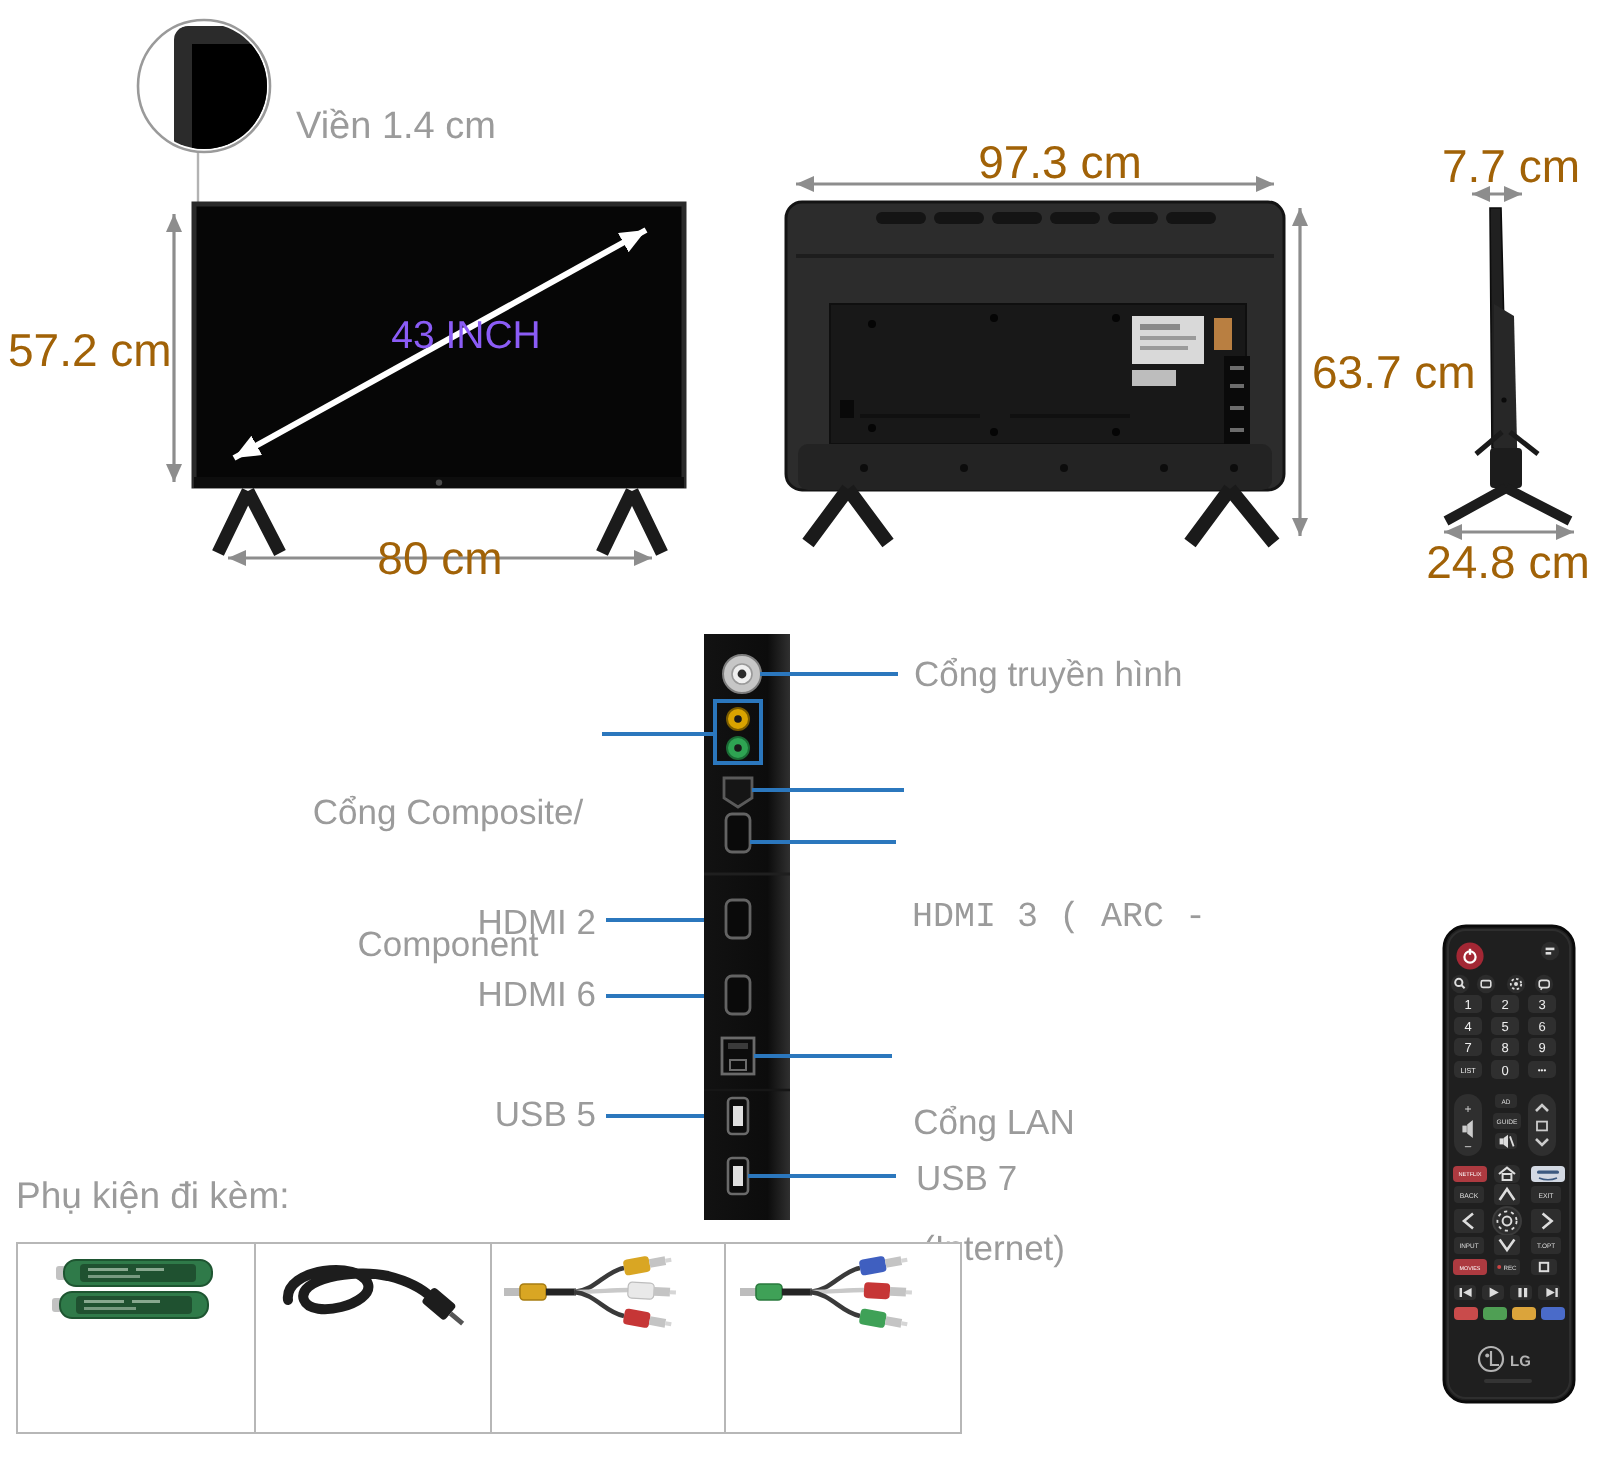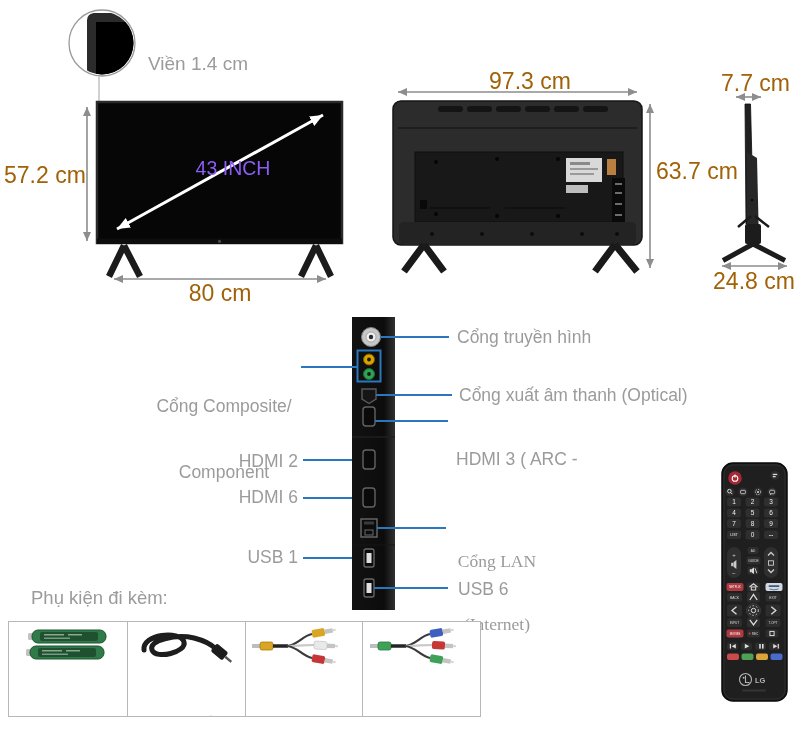--- a/index.html
+++ b/index.html
@@ -4,21 +4,21 @@
 <style>
   html,body{margin:0;padding:0;background:#fff;}
   body{font-family:"Liberation Sans","DejaVu Sans",sans-serif;}
   #stage{position:relative;width:800px;height:735px;background:#fff;overflow:hidden;}
   #art{position:absolute;left:0;top:0;}
   .lbl{position:absolute;color:#9b9b9b;font-size:17.5px;line-height:20px;white-space:pre;}
   .dim{position:absolute;color:#a16207;font-size:23px;line-height:20px;white-space:pre;}
   .ctr{text-align:center;}
   .rgt{text-align:right;}
   #diag-label{position:absolute;color:#8b5cf6;font-size:19.5px;line-height:22px;text-align:center;}
-  #acc-heading{position:absolute;left:8px;top:587px;color:#9b9b9b;font-size:18.5px;margin-left:23px;}
+  #acc-heading{position:absolute;left:8px;top:587px;color:#9b9b9b;font-size:18.5px;}
   #acc-table{position:absolute;left:8px;top:621px;width:473px;height:96px;border:1px solid #b7b7b7;
              display:grid;grid-template-columns:1fr 1fr 1fr 1fr;box-sizing:border-box;background:#fff;}
   .acc-cell{border-left:1px solid #b7b7b7;display:flex;flex-direction:column;align-items:center;padding-top:2px;overflow:hidden;}
   .acc-cell.first{border-left:none;}
   .acc-img{height:52px;display:flex;align-items:center;justify-content:center;}
   .acc-lbl{font-size:18px;line-height:20px;color:#9b9b9b;text-align:center;white-space:pre;}
 </style>
 </head>
 <body>
 
@@ -310,44 +310,43 @@
       <circle cx="21.6" cy="214.8" r="1" fill="#b3b3b3"></circle>
       <path d="M23.5,212.5 L23.5,219.5 L27.5,219.5" fill="none" stroke="#b3b3b3" stroke-width="1.1"></path>
       <text x="33" y="220" font-size="7.5" font-weight="bold" fill="#b3b3b3">LG</text>
       <rect x="20" y="226.5" width="24" height="2" rx="1" fill="#343434"></rect>
     </g>
   </g>
 </svg>
 
 <div class="lbl" style="left:148px;top:40px;font-size:19px;margin-top:14px;">Viền 1.4 cm</div>
 <div class="dim rgt" style="left:4px;top:165px;width:79px;">57.2 cm</div>
-<div class="dim ctr" style="left:168px;top:283px;width:104px;">80 cm</div>
+<div class="dim ctr" style="left:168px;top:269px;width:104px;">80 cm</div>
 <div id="diag-label" style="left:170px;top:157px;width:126px;">43 INCH</div>
 <div class="dim ctr" style="left:477px;top:71px;width:106px;">97.3 cm</div>
-<div class="dim" style="left:656px;top:161px;">63.7 cm</div>
+<div class="dim" style="left:656px;top:176px;">63.7 cm</div>
 <div class="dim ctr" style="left:706px;top:73px;width:84px;text-align:right;">7.7 cm</div>
 <div class="dim ctr" style="left:709px;top:271px;width:90px;">24.8 cm</div>
 
 <div class="lbl ctr" style="left:150px;top:351px;width:148px;line-height:22px;">
   <div>Cổng Composite/</div>
   <div>Component</div>
 </div>
 <div class="lbl" style="left:457px;top:327px;">Cổng truyền hình</div>
-<div class="lbl" style="left:459px;top:385px;">Cổng xuất âm thanh (Optical)</div>
-<div class="lbl" style="left:456px;top:411px;line-height:19.5px;">
+<div class="lbl" style="left:456px;top:411px;line-height:19.5px;font-family:Liberation Mono, monospace;">
   <div>HDMI 3 ( ARC -</div>
 </div>
 <div class="lbl rgt" style="left:196px;top:451px;width:102px;">HDMI 2</div>
 <div class="lbl rgt" style="left:196px;top:487px;width:102px;">HDMI 6</div>
-<div class="lbl ctr" style="left:447px;top:509px;width:100px;line-height:21px;font-family:Liberation Serif, serif;">
+<div class="lbl ctr" style="left:447px;top:509px;width:100px;line-height:21px;">
   <div>Cổng LAN</div>
   <div>(Internet)</div>
 </div>
-<div class="lbl rgt" style="left:196px;top:547px;width:102px;">USB 1</div>
-<div class="lbl" style="left:458px;top:579px;">USB 6</div>
+<div class="lbl rgt" style="left:196px;top:547px;width:102px;">USB 5</div>
+<div class="lbl" style="left:458px;top:579px;">USB 7</div>
 
 <div id="acc-heading">Phụ kiện đi kèm:</div>
 
 <div id="acc-table">
   <div class="acc-cell first">
     <div class="acc-img">
       <svg width="112" height="50" viewBox="0 0 112 50">
         <g>
           <rect x="16" y="9" width="5" height="7" rx="1.5" fill="#c2c2c2"></rect>
           <rect x="20" y="6" width="74" height="13" rx="6" fill="#2f7a49" stroke="#1e5531" stroke-width="1"></rect>

